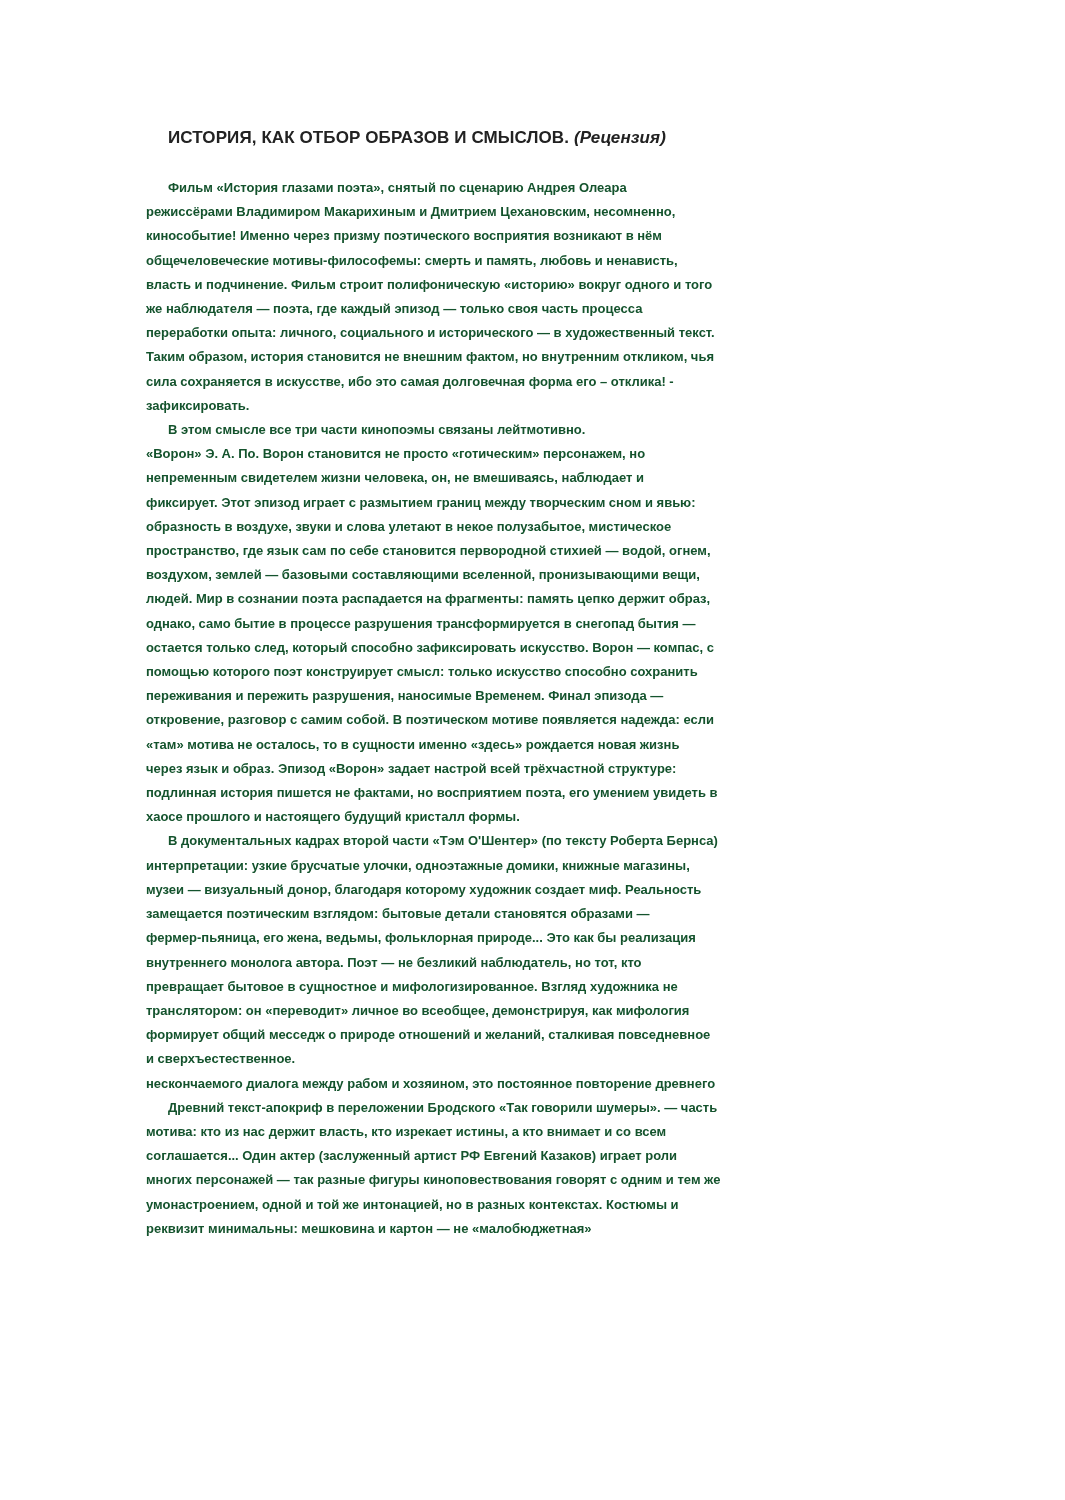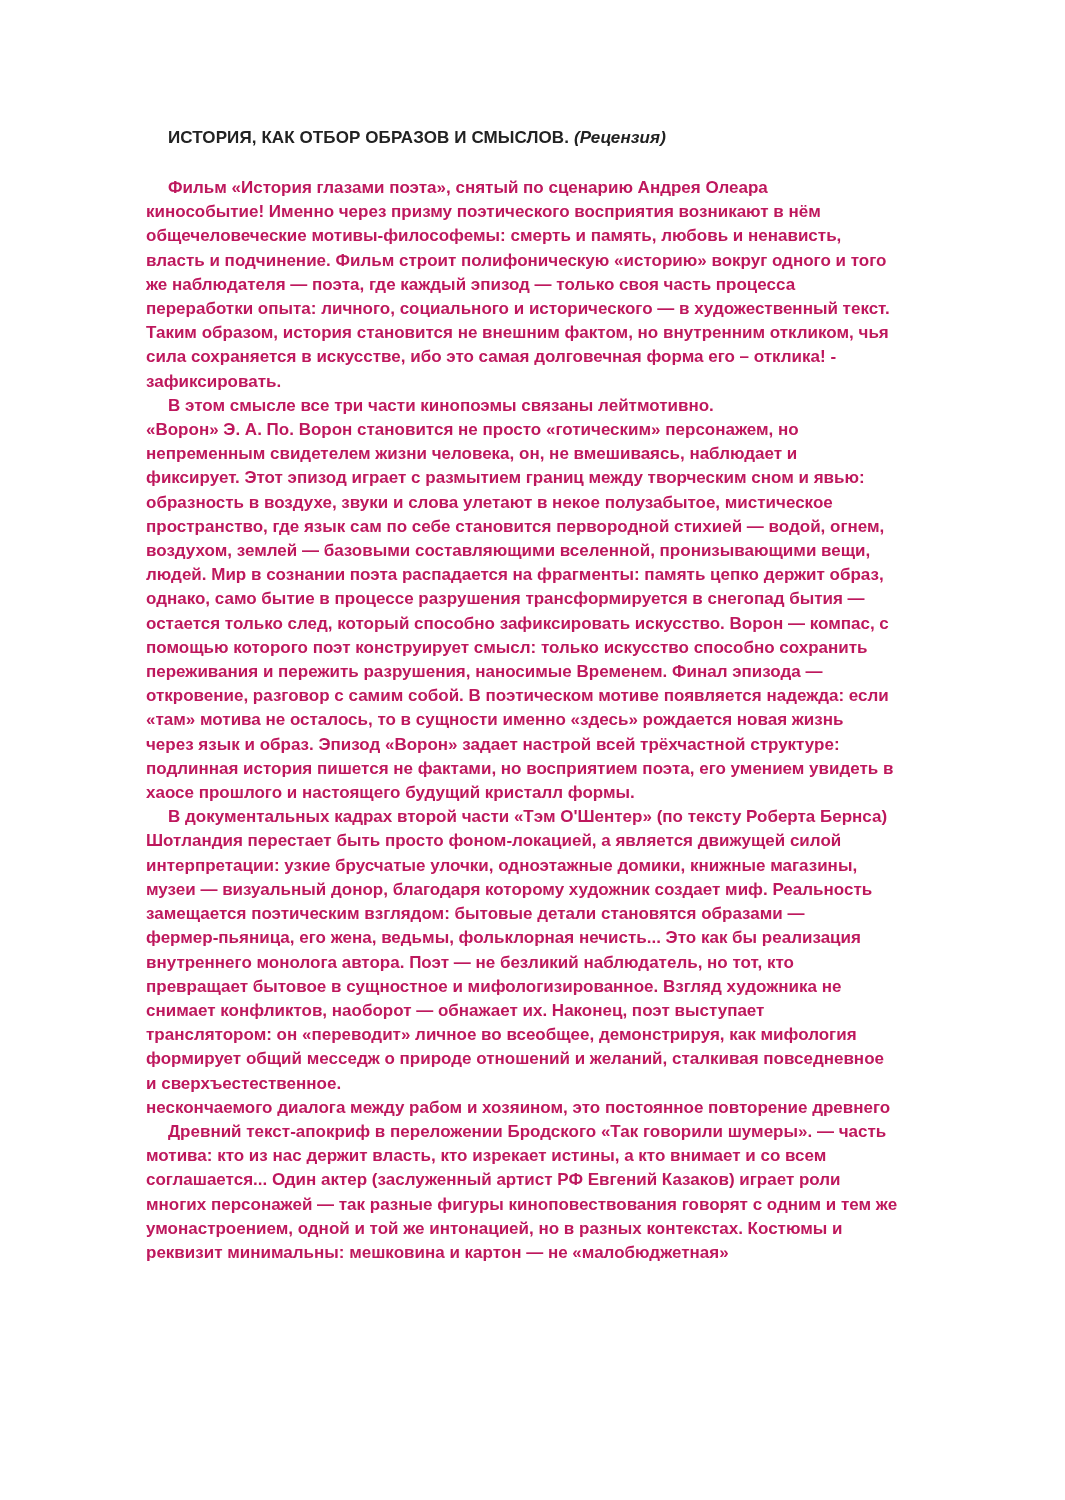--- a/index.html
+++ b/index.html
@@ -1,30 +1,31 @@
 <!DOCTYPE html>
 <html><head>
 <meta charset="utf-8">
 <style>
   html, body { margin: 0; padding: 0; background: #ffffff; }
   body { width: 1065px; height: 1500px; position: relative; overflow: hidden; font-family: "Liberation Sans", sans-serif; color: #1c1c1c; }
   .page { position: absolute; left: 16px; top: 0; width: 1065px; height: 1208px; background: #ffffff; font-weight: bold; }
   .title { position: absolute; left: 152px; top: 128px; font-size: 17px; letter-spacing: 0.1px; color: #222; }
   .title i { font-style: italic; }
-  .body-text { position: absolute; left: 130px; top: 176px; width: 800px; font-size: 17px; line-height: 24.2px; color: #be185d; }
+  .body-text { position: absolute; left: 130px; top: 176px; width: 800px; font-size: 13px; line-height: 24.2px; color: #14532d; }
   .line { white-space: nowrap; display: block; }
   .indent { padding-left: 22px; }
 </style>
 </head>
 <body>
 
 <div class="page">
   <div class="title"><span>ИСТОРИЯ, КАК ОТБОР ОБРАЗОВ И СМЫСЛОВ.</span> <i>(Рецензия)</i></div>
   <div class="body-text" id="body-text">
       <span class="line indent">Фильм «История глазами поэта», снятый по сценарию Андрея Олеара</span>
+      <span class="line">режиссёрами Владимиром Макарихиным и Дмитрием Цехановским, несомненно,</span>
       <span class="line">кинособытие!  Именно через призму поэтического восприятия возникают в нём</span>
       <span class="line">общечеловеческие мотивы-философемы: смерть и память, любовь и ненависть,</span>
       <span class="line">власть и подчинение. Фильм строит полифоническую «историю» вокруг одного и того</span>
       <span class="line">же наблюдателя — поэта, где каждый эпизод — только своя часть процесса</span>
       <span class="line">переработки опыта: личного, социального и исторического — в художественный текст.</span>
       <span class="line">Таким образом, история становится не внешним фактом, но внутренним откликом, чья</span>
       <span class="line">сила сохраняется в искусстве, ибо это самая долговечная форма его – отклика! -</span>
       <span class="line">зафиксировать.</span>
       <span class="line indent">В этом смысле все три части кинопоэмы связаны лейтмотивно.</span>
       <span class="line">«Ворон» Э. А. По. Ворон становится не просто «готическим» персонажем, но</span>
@@ -37,28 +38,26 @@
       <span class="line">однако, само бытие в процессе разрушения трансформируется  в снегопад бытия —</span>
       <span class="line">остается только след, который способно зафиксировать искусство. Ворон —  компас, с</span>
       <span class="line">помощью которого поэт конструирует смысл: только искусство способно сохранить</span>
       <span class="line">переживания и пережить разрушения, наносимые Временем. Финал эпизода —</span>
       <span class="line">откровение, разговор с самим собой. В поэтическом мотиве появляется надежда: если</span>
       <span class="line">«там» мотива не осталось, то в сущности именно «здесь» рождается новая жизнь</span>
       <span class="line">через язык и образ. Эпизод «Ворон» задает настрой всей трёхчастной структуре:</span>
       <span class="line">подлинная история пишется не фактами, но восприятием поэта, его умением увидеть в</span>
       <span class="line">хаосе прошлого и настоящего будущий кристалл формы.</span>
       <span class="line indent">В документальных кадрах второй части «Тэм О'Шентер» (по тексту Роберта Бернса)</span>
-      <span class="line">Шотландия перестает быть просто фоном-локацией,  а является движущей силой</span>
       <span class="line">интерпретации: узкие брусчатые улочки, одноэтажные домики, книжные магазины,</span>
       <span class="line">музеи — визуальный донор, благодаря которому художник создает миф. Реальность</span>
       <span class="line">замещается поэтическим взглядом: бытовые детали становятся образами —</span>
-      <span class="line">фермер-пьяница, его жена, ведьмы, фольклорная нечисть... Это как бы реализация</span>
+      <span class="line">фермер-пьяница, его жена, ведьмы, фольклорная природе... Это как бы реализация</span>
       <span class="line">внутреннего монолога автора. Поэт — не безликий наблюдатель, но тот, кто</span>
       <span class="line">превращает бытовое в сущностное и мифологизированное. Взгляд художника не</span>
-      <span class="line">снимает конфликтов, наоборот — обнажает их. Наконец, поэт выступает</span>
       <span class="line">транслятором: он «переводит» личное во всеобщее, демонстрируя, как мифология</span>
       <span class="line">формирует общий месседж о природе отношений и желаний, сталкивая повседневное</span>
       <span class="line">и сверхъестественное.</span>
       <span class="line">нескончаемого диалога между рабом и хозяином, это постоянное повторение древнего</span>
       <span class="line indent">Древний текст-апокриф в переложении Бродского «Так говорили шумеры». — часть</span>
       <span class="line">мотива: кто из нас держит власть, кто изрекает истины, а кто внимает и со всем</span>
       <span class="line">соглашается... Один актер (заслуженный артист РФ Евгений Казаков) играет роли</span>
       <span class="line">многих персонажей — так разные фигуры киноповествования говорят с одним и тем же</span>
       <span class="line">умонастроением, одной и той же интонацией, но в разных контекстах. Костюмы и</span>
       <span class="line">реквизит минимальны: мешковина и картон — не «малобюджетная»</span>

